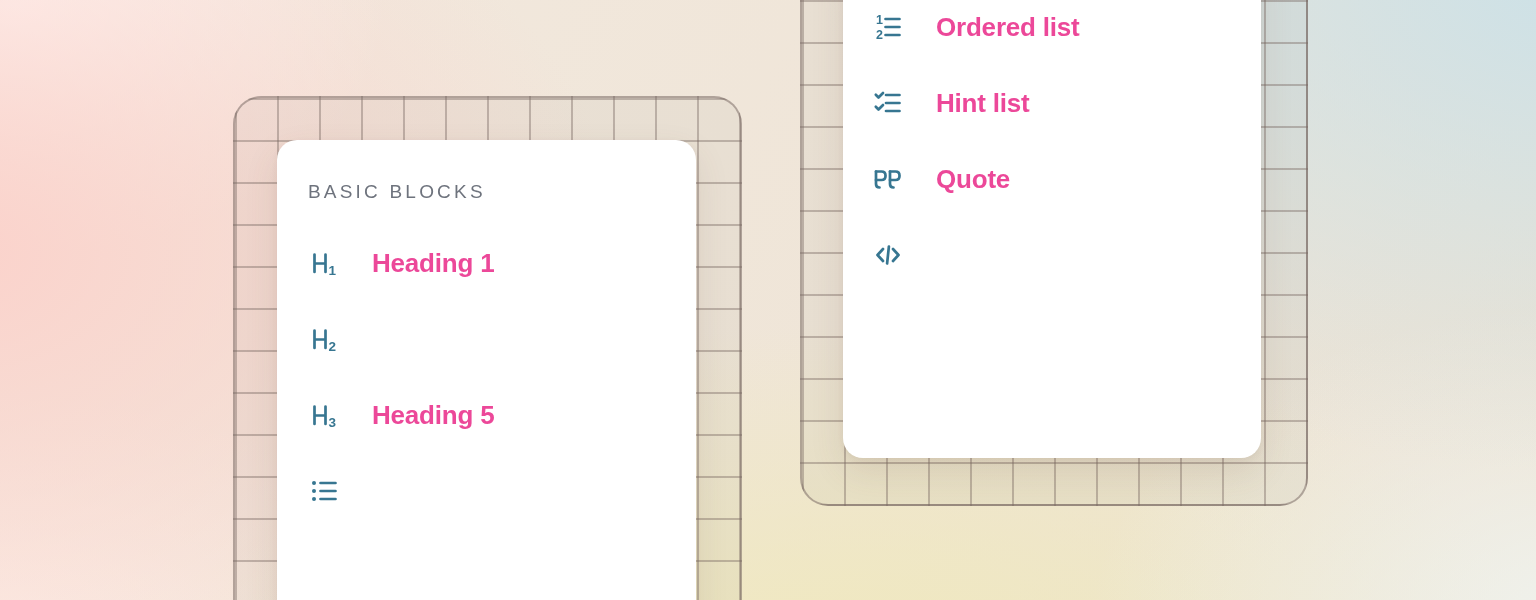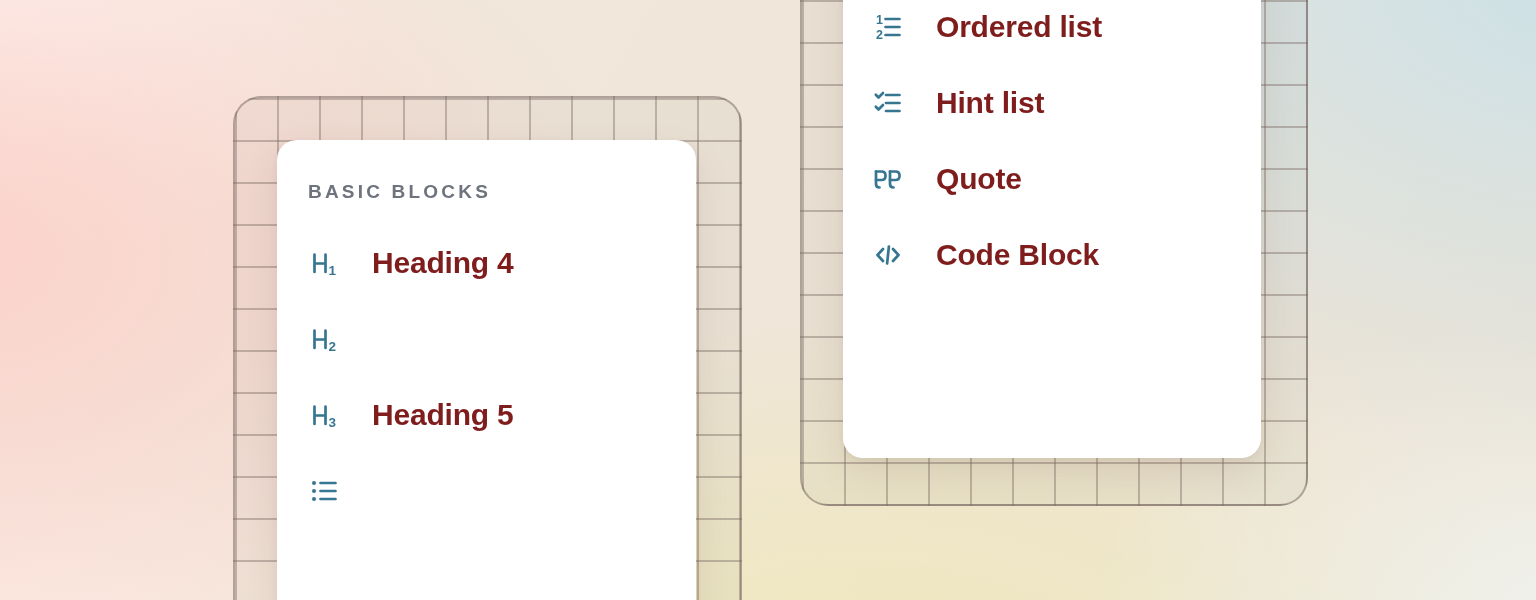--- a/index.html
+++ b/index.html
@@ -28,30 +28,30 @@
   }
   #grid-left{left:233px;top:96px;width:505px;height:564px;}
   #grid-right{left:800px;top:-61px;width:504px;height:563px;background-position:left bottom;}
   .menu-card{
     position:absolute;background:#ffffff;border-radius:20px;
     box-shadow:0 14px 34px rgba(108,74,60,0.12), 0 2px 6px rgba(108,74,60,0.06);
   }
   #card-left{left:277px;top:140px;width:419px;height:520px;padding:36px 0 0 31px;box-sizing:border-box;}
   #card-right{left:843px;top:-49px;width:418px;height:507px;padding:38px 0 0 29px;box-sizing:border-box;}
   .section-title{
-    font-size:19px;font-weight:700;letter-spacing:3.2px;color:#6e737d;
+    font-size:19px;font-weight:400;letter-spacing:3.2px;color:#6e737d;
     height:32px;line-height:32px;
   }
   #card-left .menu-list{margin-top:17px;}
   .menu-item{
     height:76px;display:flex;align-items:center;cursor:pointer;
   }
   .menu-icon{width:32px;height:32px;flex:0 0 32px;display:block;}
   .menu-label{
-    margin-left:32px;font-size:30px;font-weight:700;color:#7f1d1d;letter-spacing:-0.2px;
+    margin-left:32px;font-size:26px;font-weight:700;color:#ec4899;letter-spacing:-0.2px;
     white-space:nowrap;
   }
   .menu-icon svg{display:block;width:32px;height:32px;}
   .menu-icon svg *{stroke:#377691;stroke-width:2.7;stroke-linecap:round;stroke-linejoin:round;fill:none;}
   .menu-icon svg .fil{fill:#377691;stroke:none;}
   .menu-icon svg text{fill:#377691;stroke:none;font-family:"Liberation Sans","DejaVu Sans",sans-serif;font-weight:bold;}
 </style>
 </head>
 <body>
 
@@ -63,21 +63,21 @@
   <div class="menu-list">
 
 
     <div class="menu-item">
       <span class="menu-icon">
         <svg viewBox="0 0 32 32">
           <path d="M6.5 7.5 V25 M17.5 7.5 V25 M6.5 16.5 H17.5"></path>
           <text x="20.5" y="28" font-size="13.5">1</text>
         </svg>
       </span>
-      <span class="menu-label">Heading 4</span>
+      <span class="menu-label">Heading 1</span>
     </div>
 
     <div class="menu-item">
       <span class="menu-icon">
         <svg viewBox="0 0 32 32">
           <path d="M6.5 7.5 V25 M17.5 7.5 V25 M6.5 16.5 H17.5"></path>
           <text x="20.5" y="28" font-size="13.5">2</text>
         </svg>
       </span>
     </div>
@@ -152,17 +152,16 @@
     </div>
 
     <div class="menu-item">
       <span class="menu-icon">
         <svg viewBox="0 0 32 32">
           <path d="M11 10 L5.5 16 L11 22"></path>
           <line x1="16.9" y1="7.5" x2="15.1" y2="24.5"></line>
           <path d="M21 10 L26.5 16 L21 22"></path>
         </svg>
       </span>
-      <span class="menu-label">Code Block</span>
     </div>
 
   </div>
 </div>
 
 </body></html>

